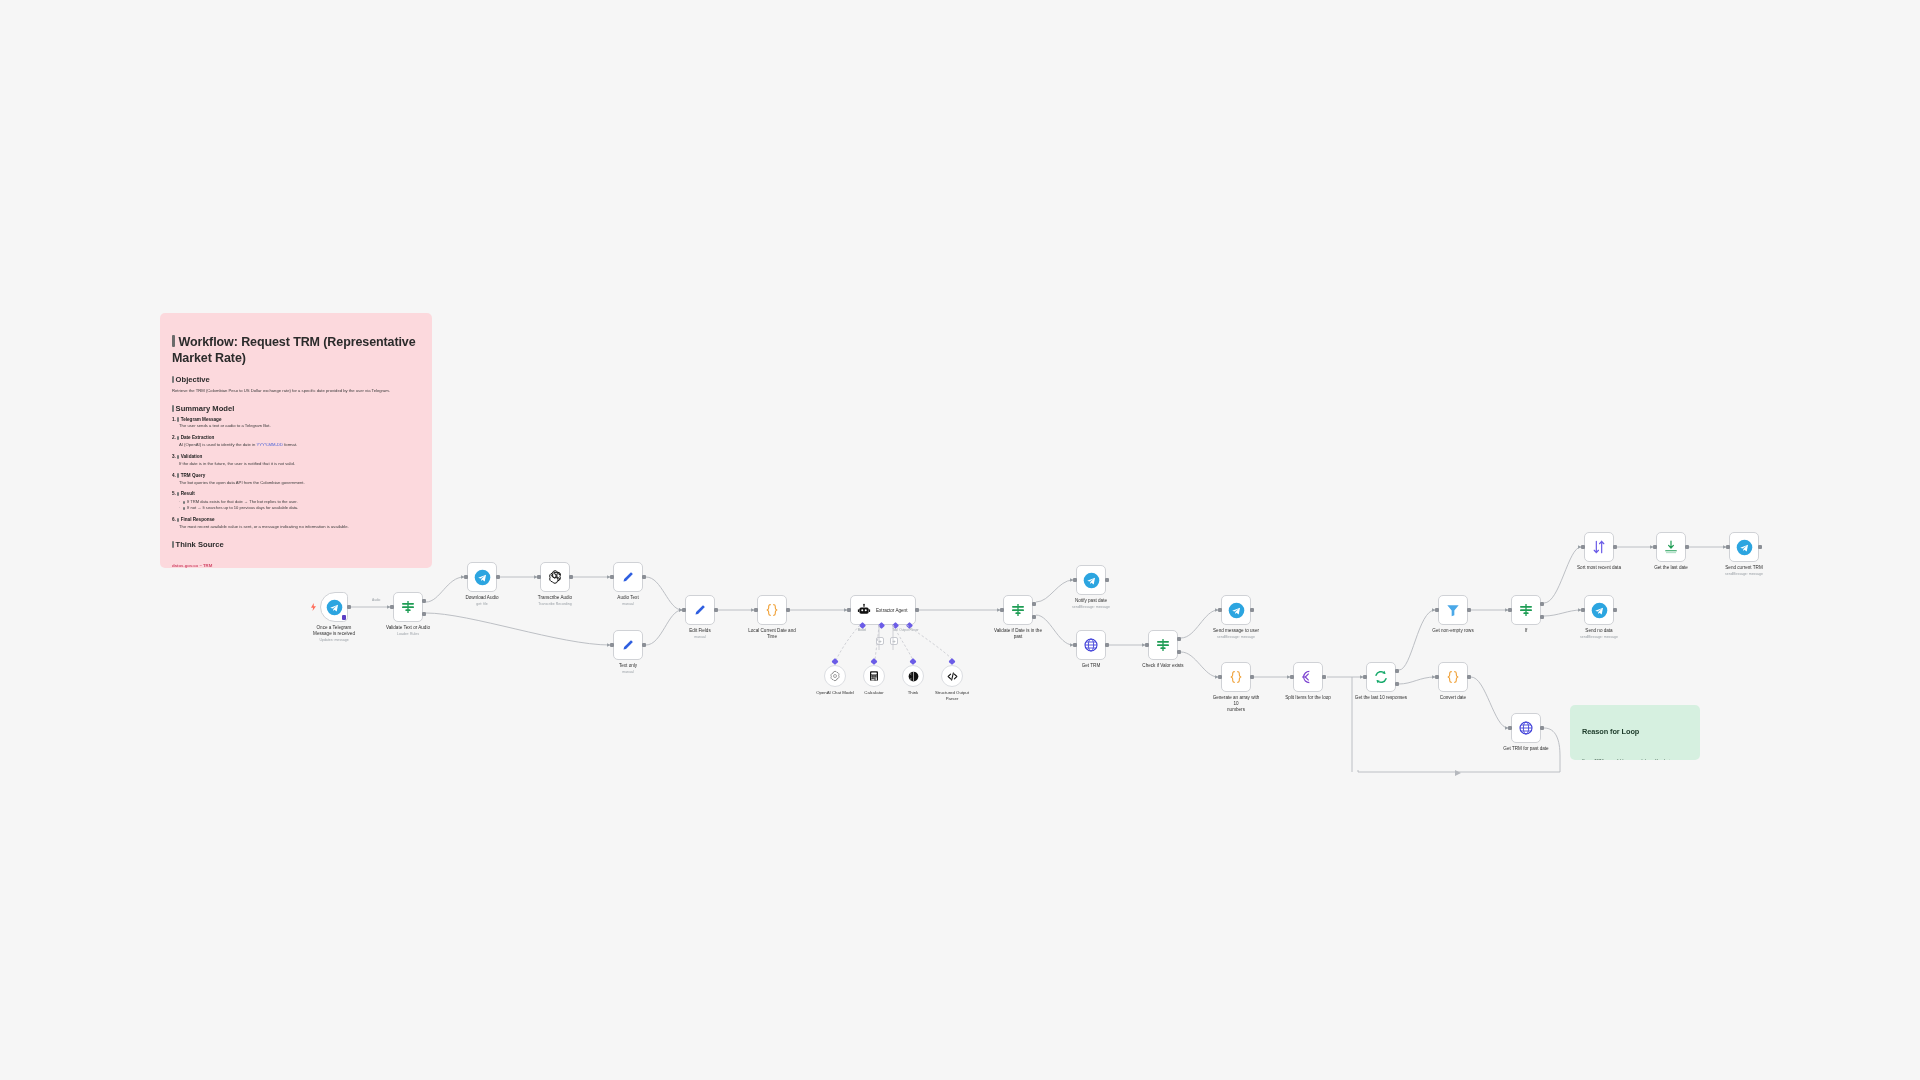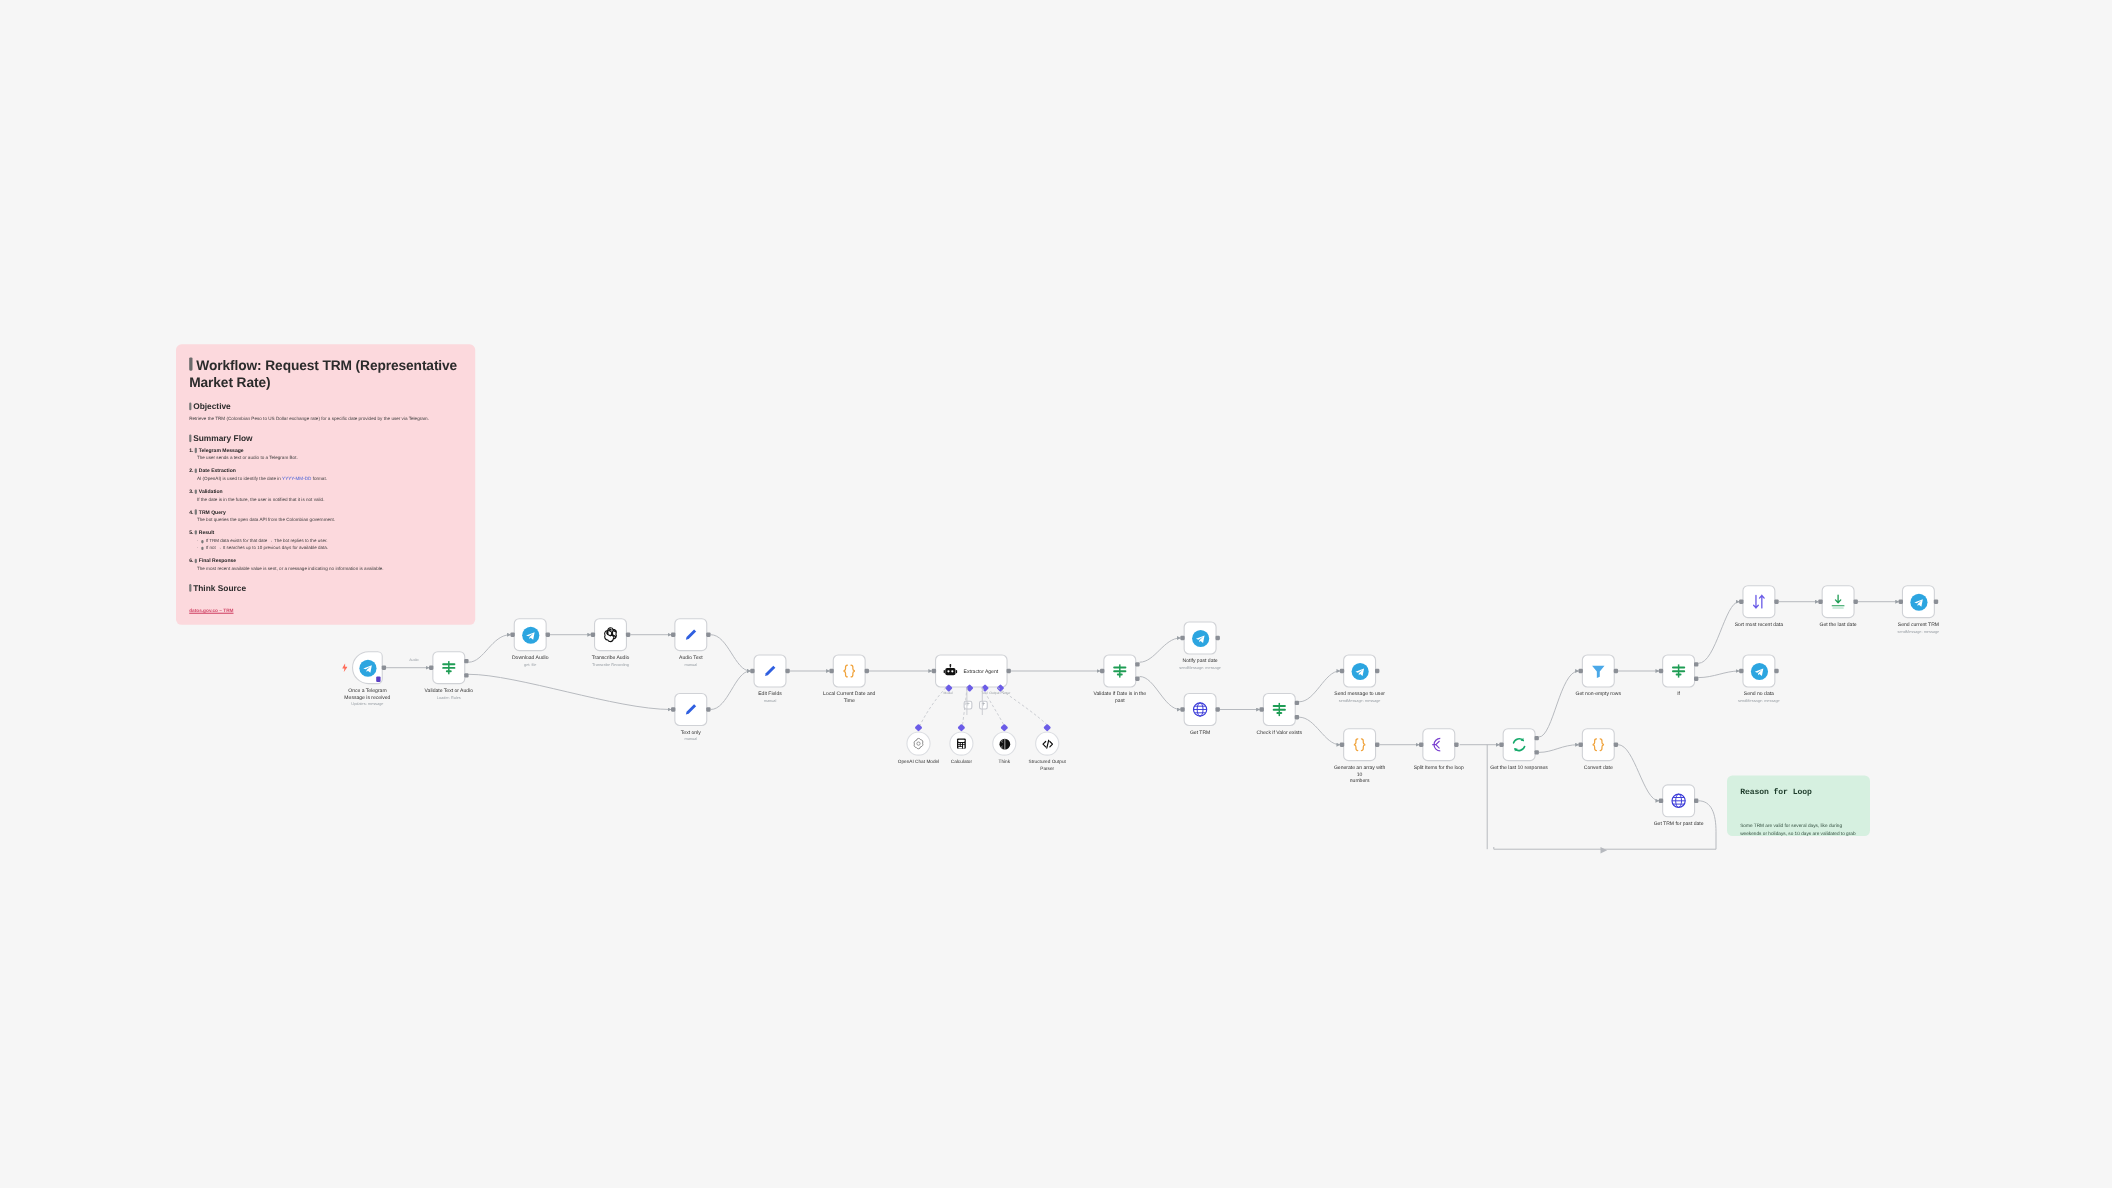--- a/index.html
+++ b/index.html
@@ -8,21 +8,21 @@
     background: #f7f7f7;
     font-family: "Liberation Sans", sans-serif;
     overflow: hidden;
   }
   #canvas { position: relative; width: 1920px; height: 1080px; background: #f6f6f6; }
 
   
   .sticky {
     position: absolute;
     border-radius: 5px;
-    padding: 12px 12px;
+    padding: 22px 12px;
     overflow: hidden;
   }
   .sticky-pink { background: #fcd9dd; color: #2b2b2b; }
   .sticky-green { background: #d6f0e0; color: #2b2b2b; }
   .sticky h1 {
     font-size: 12.5px; font-weight: 700; line-height: 1.25;
     margin-bottom: 9px; letter-spacing: -0.1px;
   }
   .sticky h2 {
     font-size: 7.6px; font-weight: 700; margin: 9px 0 4px;
@@ -34,21 +34,21 @@
             vertical-align:-1px; margin-right:2px; border-radius:1px; }
   .numlist { margin: 0; padding: 0; list-style: none; }
   .numlist > li { margin-bottom: 5.5px; }
   .numlist .ttl { font-size: 4.6px; font-weight: 700; color: #222; display:block; }
   .numlist .dsc { font-size: 4.2px; color: #3b3b3b; display:block; padding-left: 7px; }
   .sublist { list-style: none; padding-left: 7px; margin-top: 1px; }
   .sublist li { font-size: 4.1px; color: #3b3b3b; }
   .sublist li::before { content: "·"; margin-right: 3px; color:#666; }
   .mono-blue { color: #4a63d8; }
   .srclink { font-size: 4.3px; color: #d24a6a; font-weight: 600; }
-  .sticky-green h1 { font-size: 7.4px; font-weight: 700; margin-bottom: 22px; color:#1d3b2a;font-family:Liberation Mono, monospace;}
+  .sticky-green h1 { font-size: 7.4px; font-weight: 700; margin-bottom: 22px; color:#1d3b2a;}
   .sticky-green p { font-size: 4.3px; line-height: 1.55; color: #2f4a3b; }
 
   
   #wires { position: absolute; inset: 0; pointer-events: none; }
 
   
   .node { position: absolute; }
   .nbox {
     width: 30px; height: 30px;
     background: #ffffff;
@@ -188,21 +188,21 @@
       <polygon points="1455,770 1461,773 1455,776"></polygon>
     </g>
   </svg>
 
   <div class="sticky sticky-pink" style="left:160px; top:313px; width:272px; height:255px;">
     <h1><span class="bar"></span><span>Workflow: Request TRM (Representative Market Rate)</span></h1>
 
     <h2><span class="bar-sm"></span><span>Objective</span></h2>
     <p>Retrieve the TRM (Colombian Peso to US Dollar exchange rate) for a specific date provided by the user via Telegram.</p>
 
-    <h2><span class="bar-sm"></span><span>Summary Flow</span></h2>
+    <h2><span class="bar-sm"></span><span>Summary Model</span></h2>
 
     <ol class="numlist">
       <li>
         <span class="ttl"><span>1.</span> <span class="bar-sm"></span><span>Telegram Message</span></span>
         <span class="dsc">The user sends a text or audio to a Telegram Bot.</span>
       </li>
       <li>
         <span class="ttl"><span>2.</span> <span class="bar-sm"></span><span>Date Extraction</span></span>
         <span class="dsc"><span>AI (OpenAI) is used to identify the date in </span><span class="mono-blue">YYYY-MM-DD</span><span> format.</span></span>
       </li>

